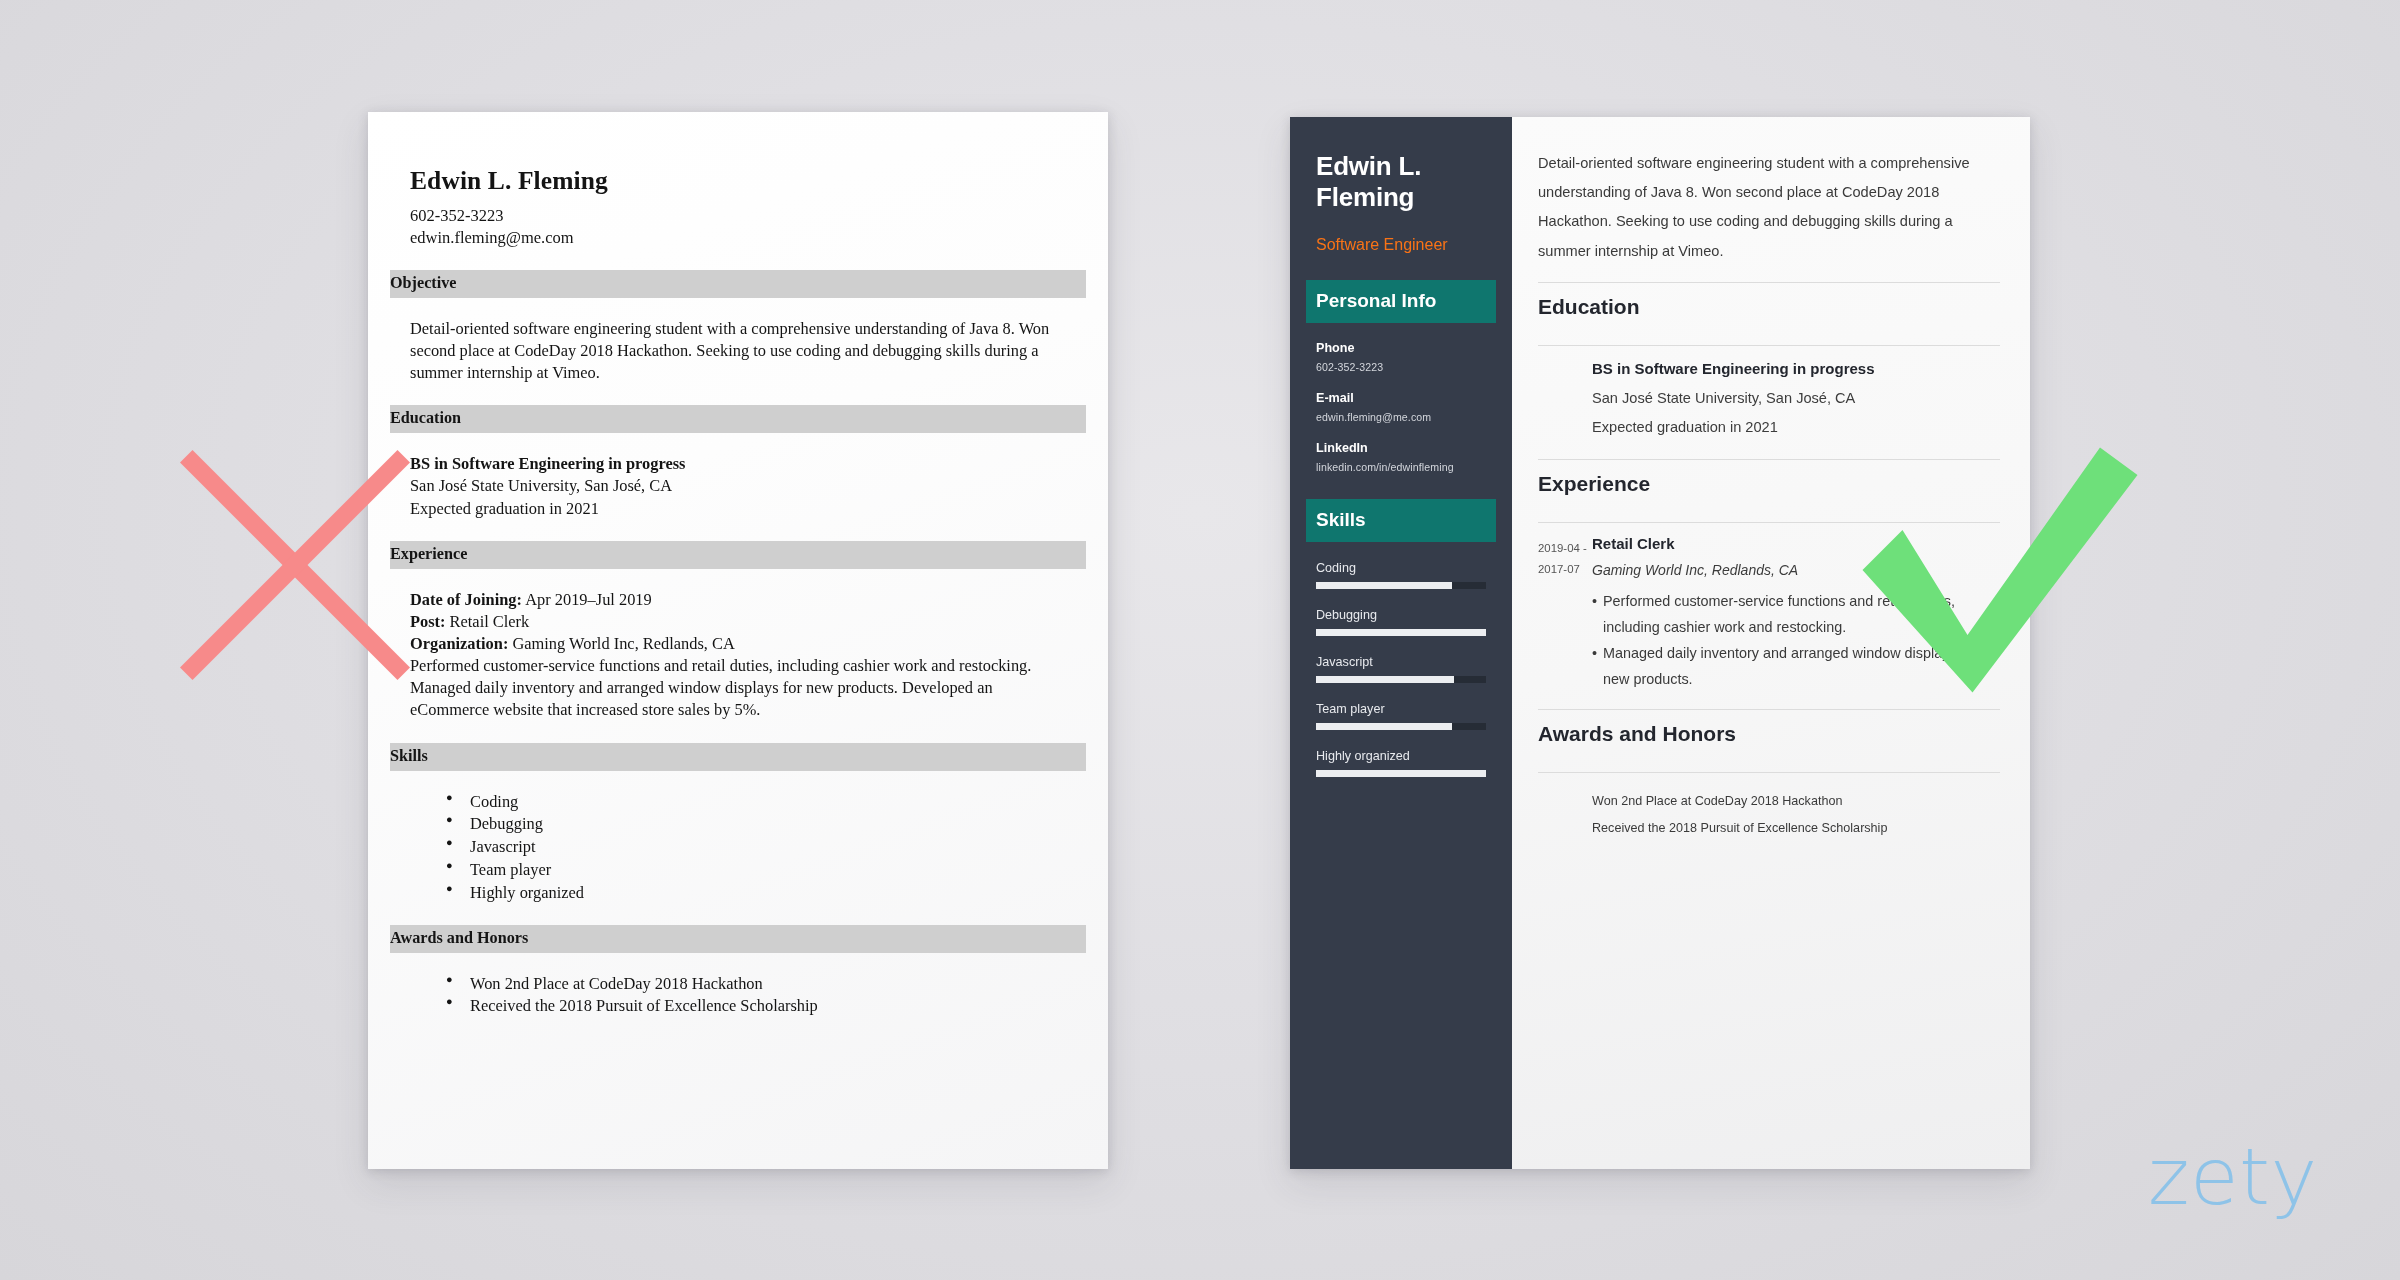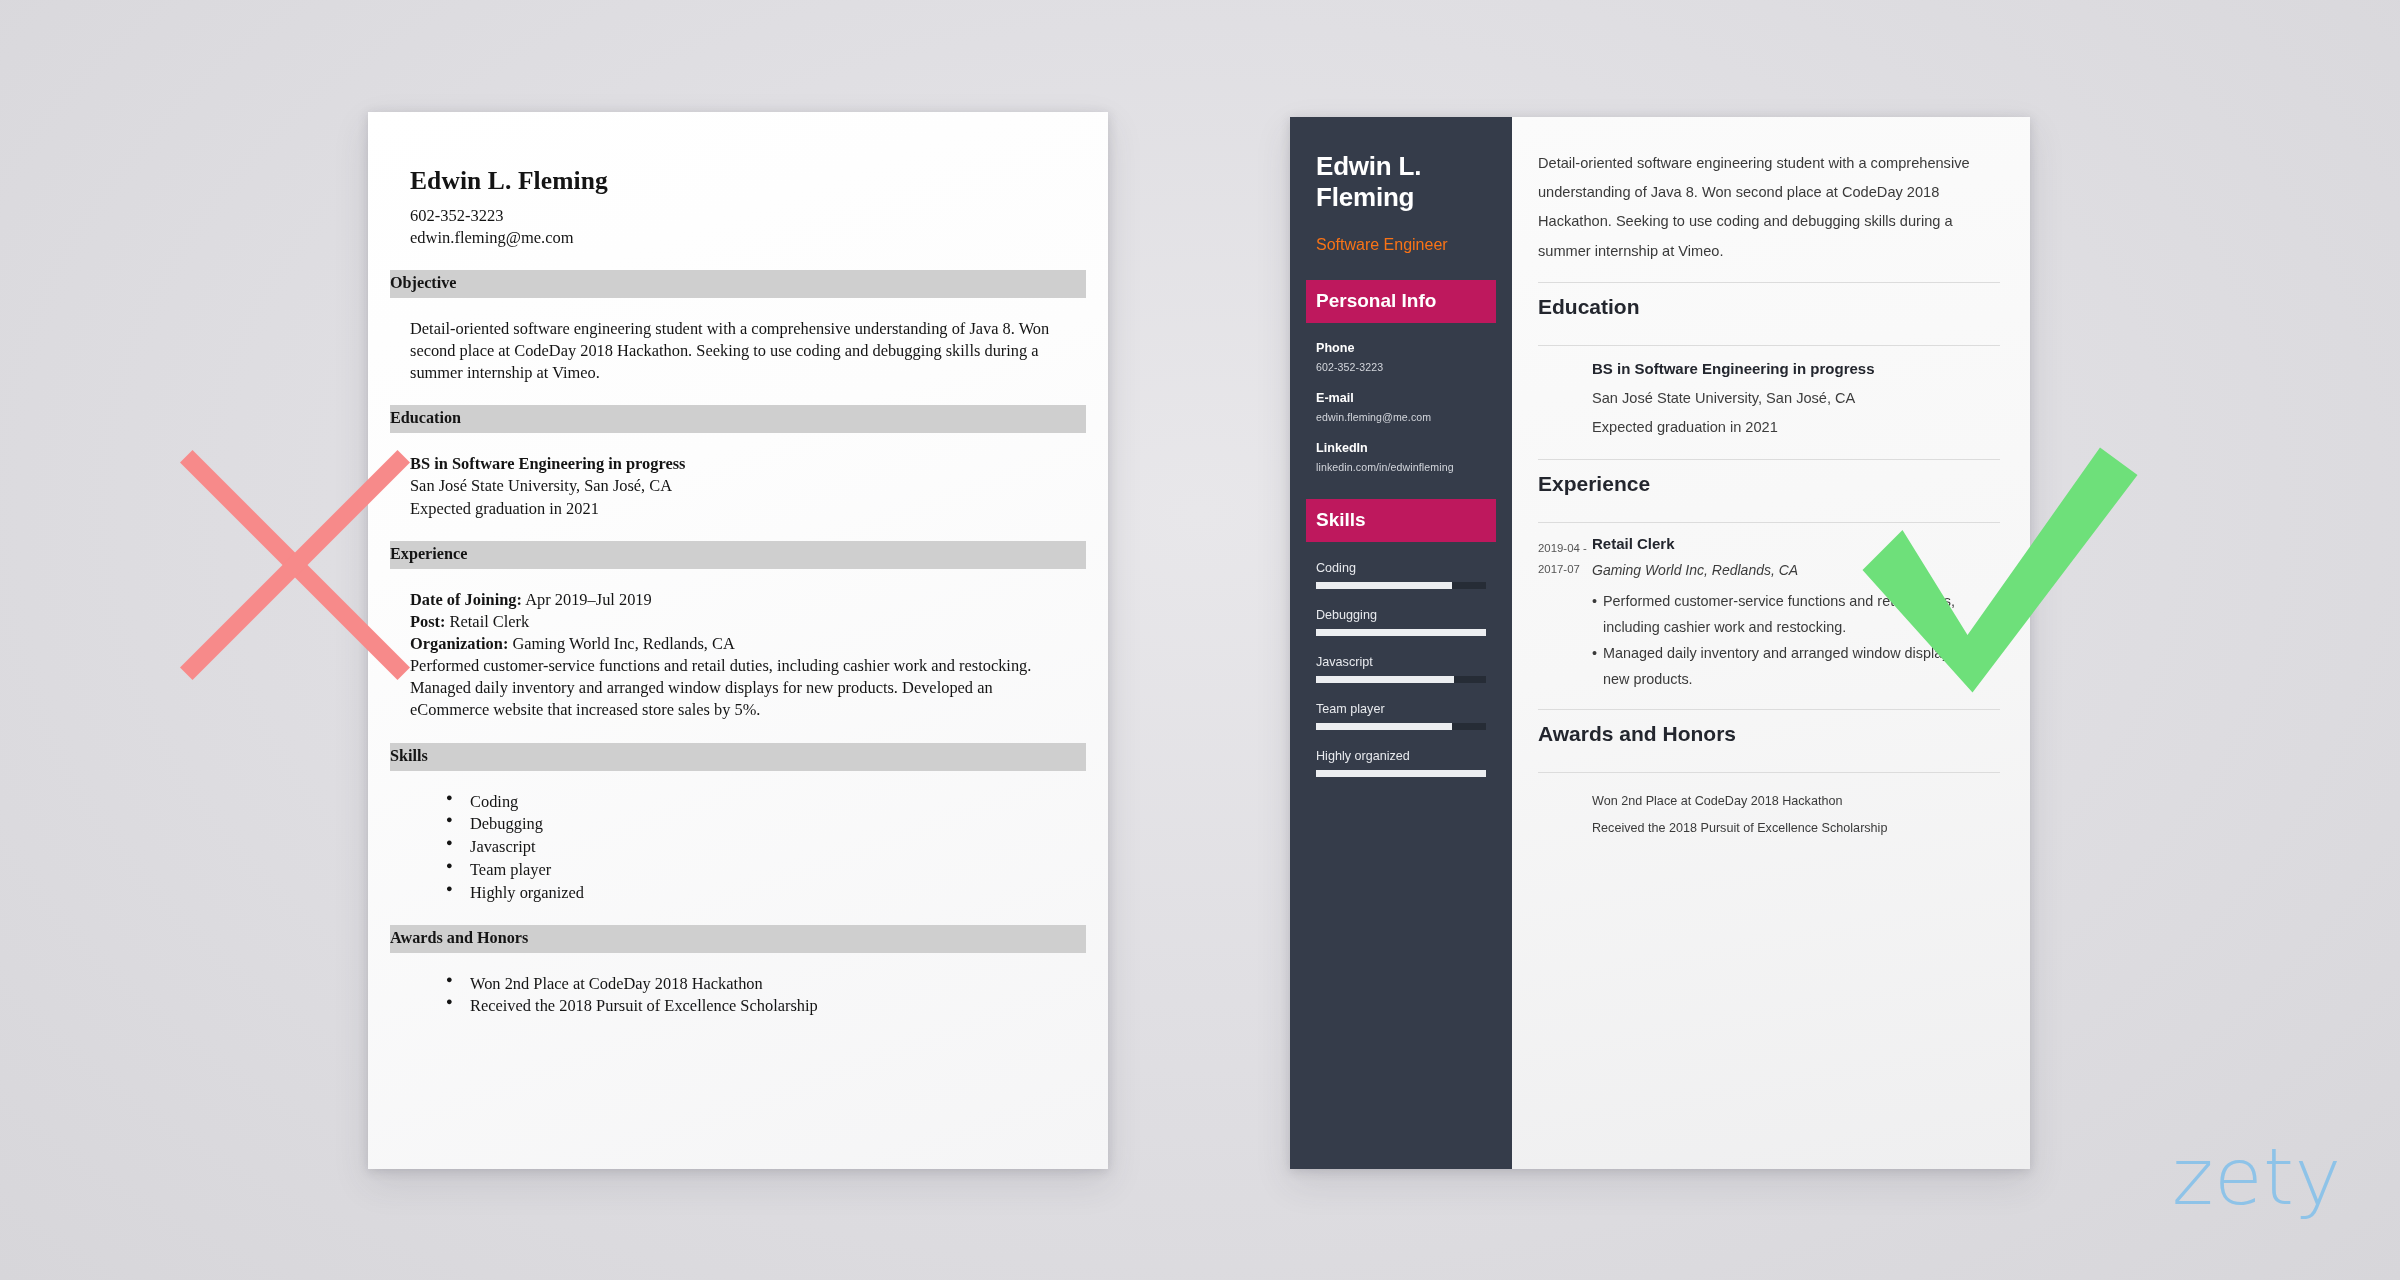--- a/index.html
+++ b/index.html
@@ -103,21 +103,21 @@
     line-height: 1.18;
     letter-spacing: -.2px;
   }
   .side-title {
     font-size: 16px;
     margin-top: 24px;
     color: #f97316;
     font-weight: normal;
   }
   .side-heading {
-    background: #be185d;
+    background: #0f766e;
     font-size: 19px;
     font-weight: bold;
     padding: 10px 10px 11px 10px;
     margin: 26px -10px 0 -10px;
   }
   .side-field-label {
     font-size: 12.6px;
     font-weight: bold;
     margin-top: 18px;
     color: #ffffff;
@@ -233,21 +233,20 @@
   .zety-logo {
     position: absolute;
     left: 2148px;
     top: 1138px;
     font-family: "DejaVu Sans", sans-serif;
     font-size: 79px;
     font-weight: 300;
     color: #8ec3e8;
     letter-spacing: .5px;
     line-height: 1;
-    margin-left: 24px;
   }
 </style>
 </head>
 <body>
 
 <div class="doc-bad">
   <div class="bad-inner">
     <div class="bad-name">Edwin L. Fleming</div>
     <div class="bad-contact">602-352-3223</div>
     <div class="bad-contact">edwin.fleming@me.com</div>

